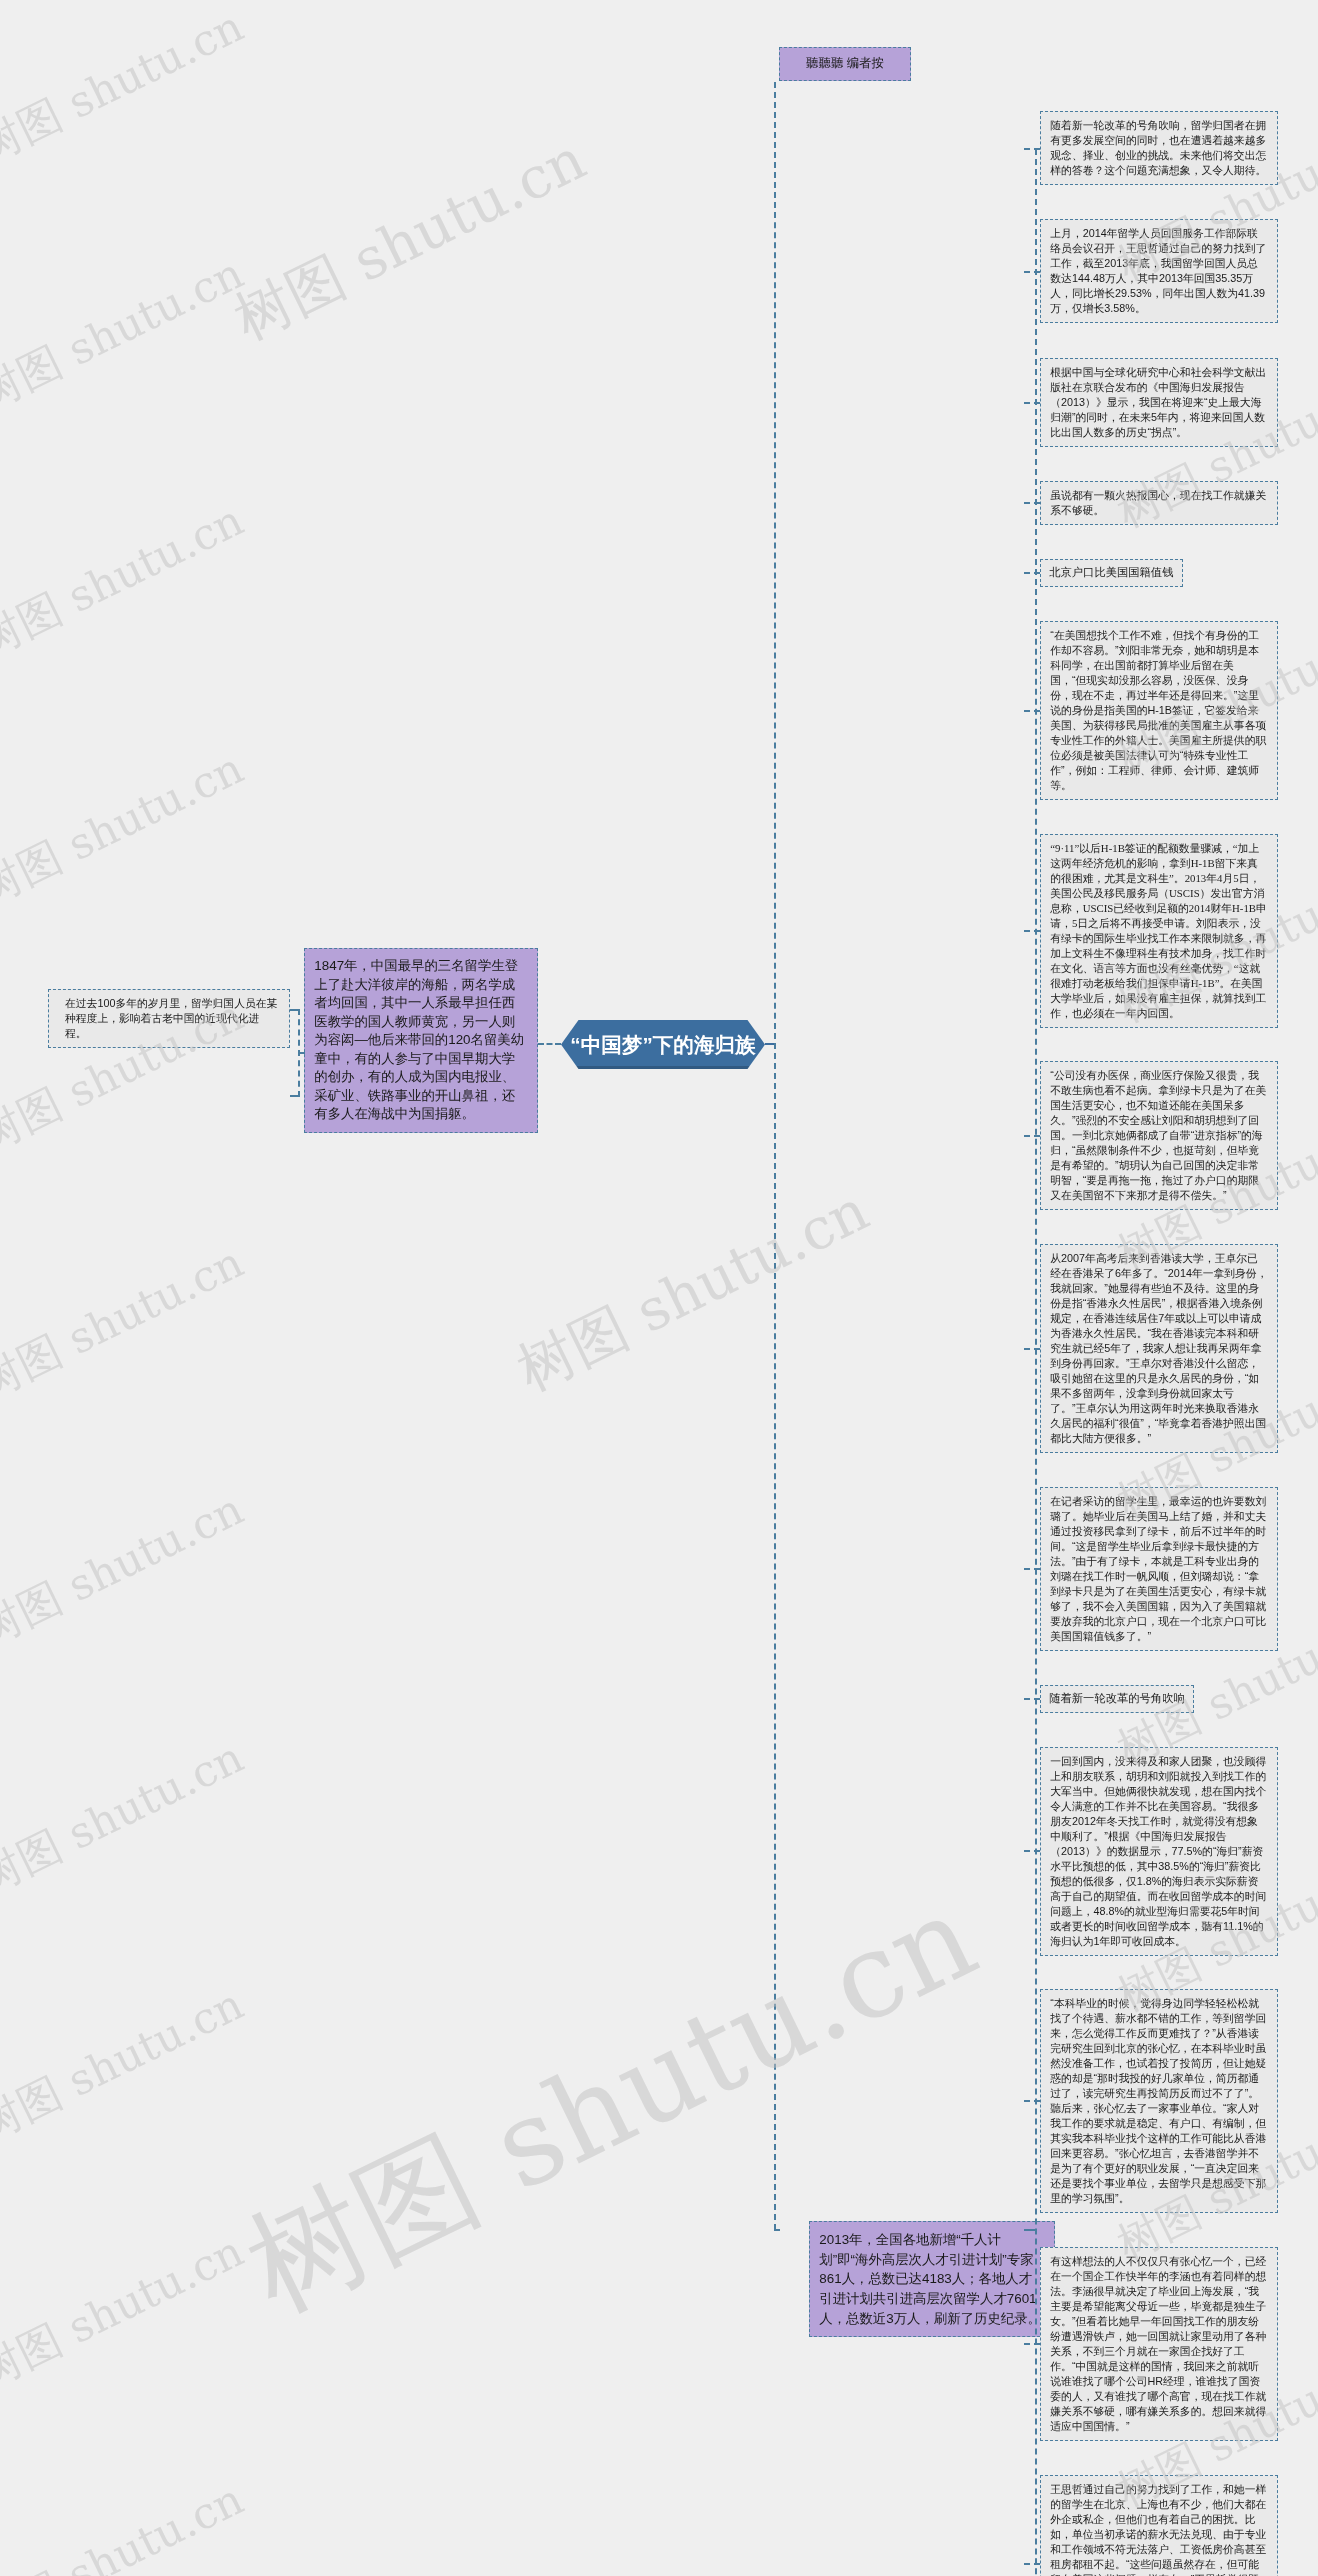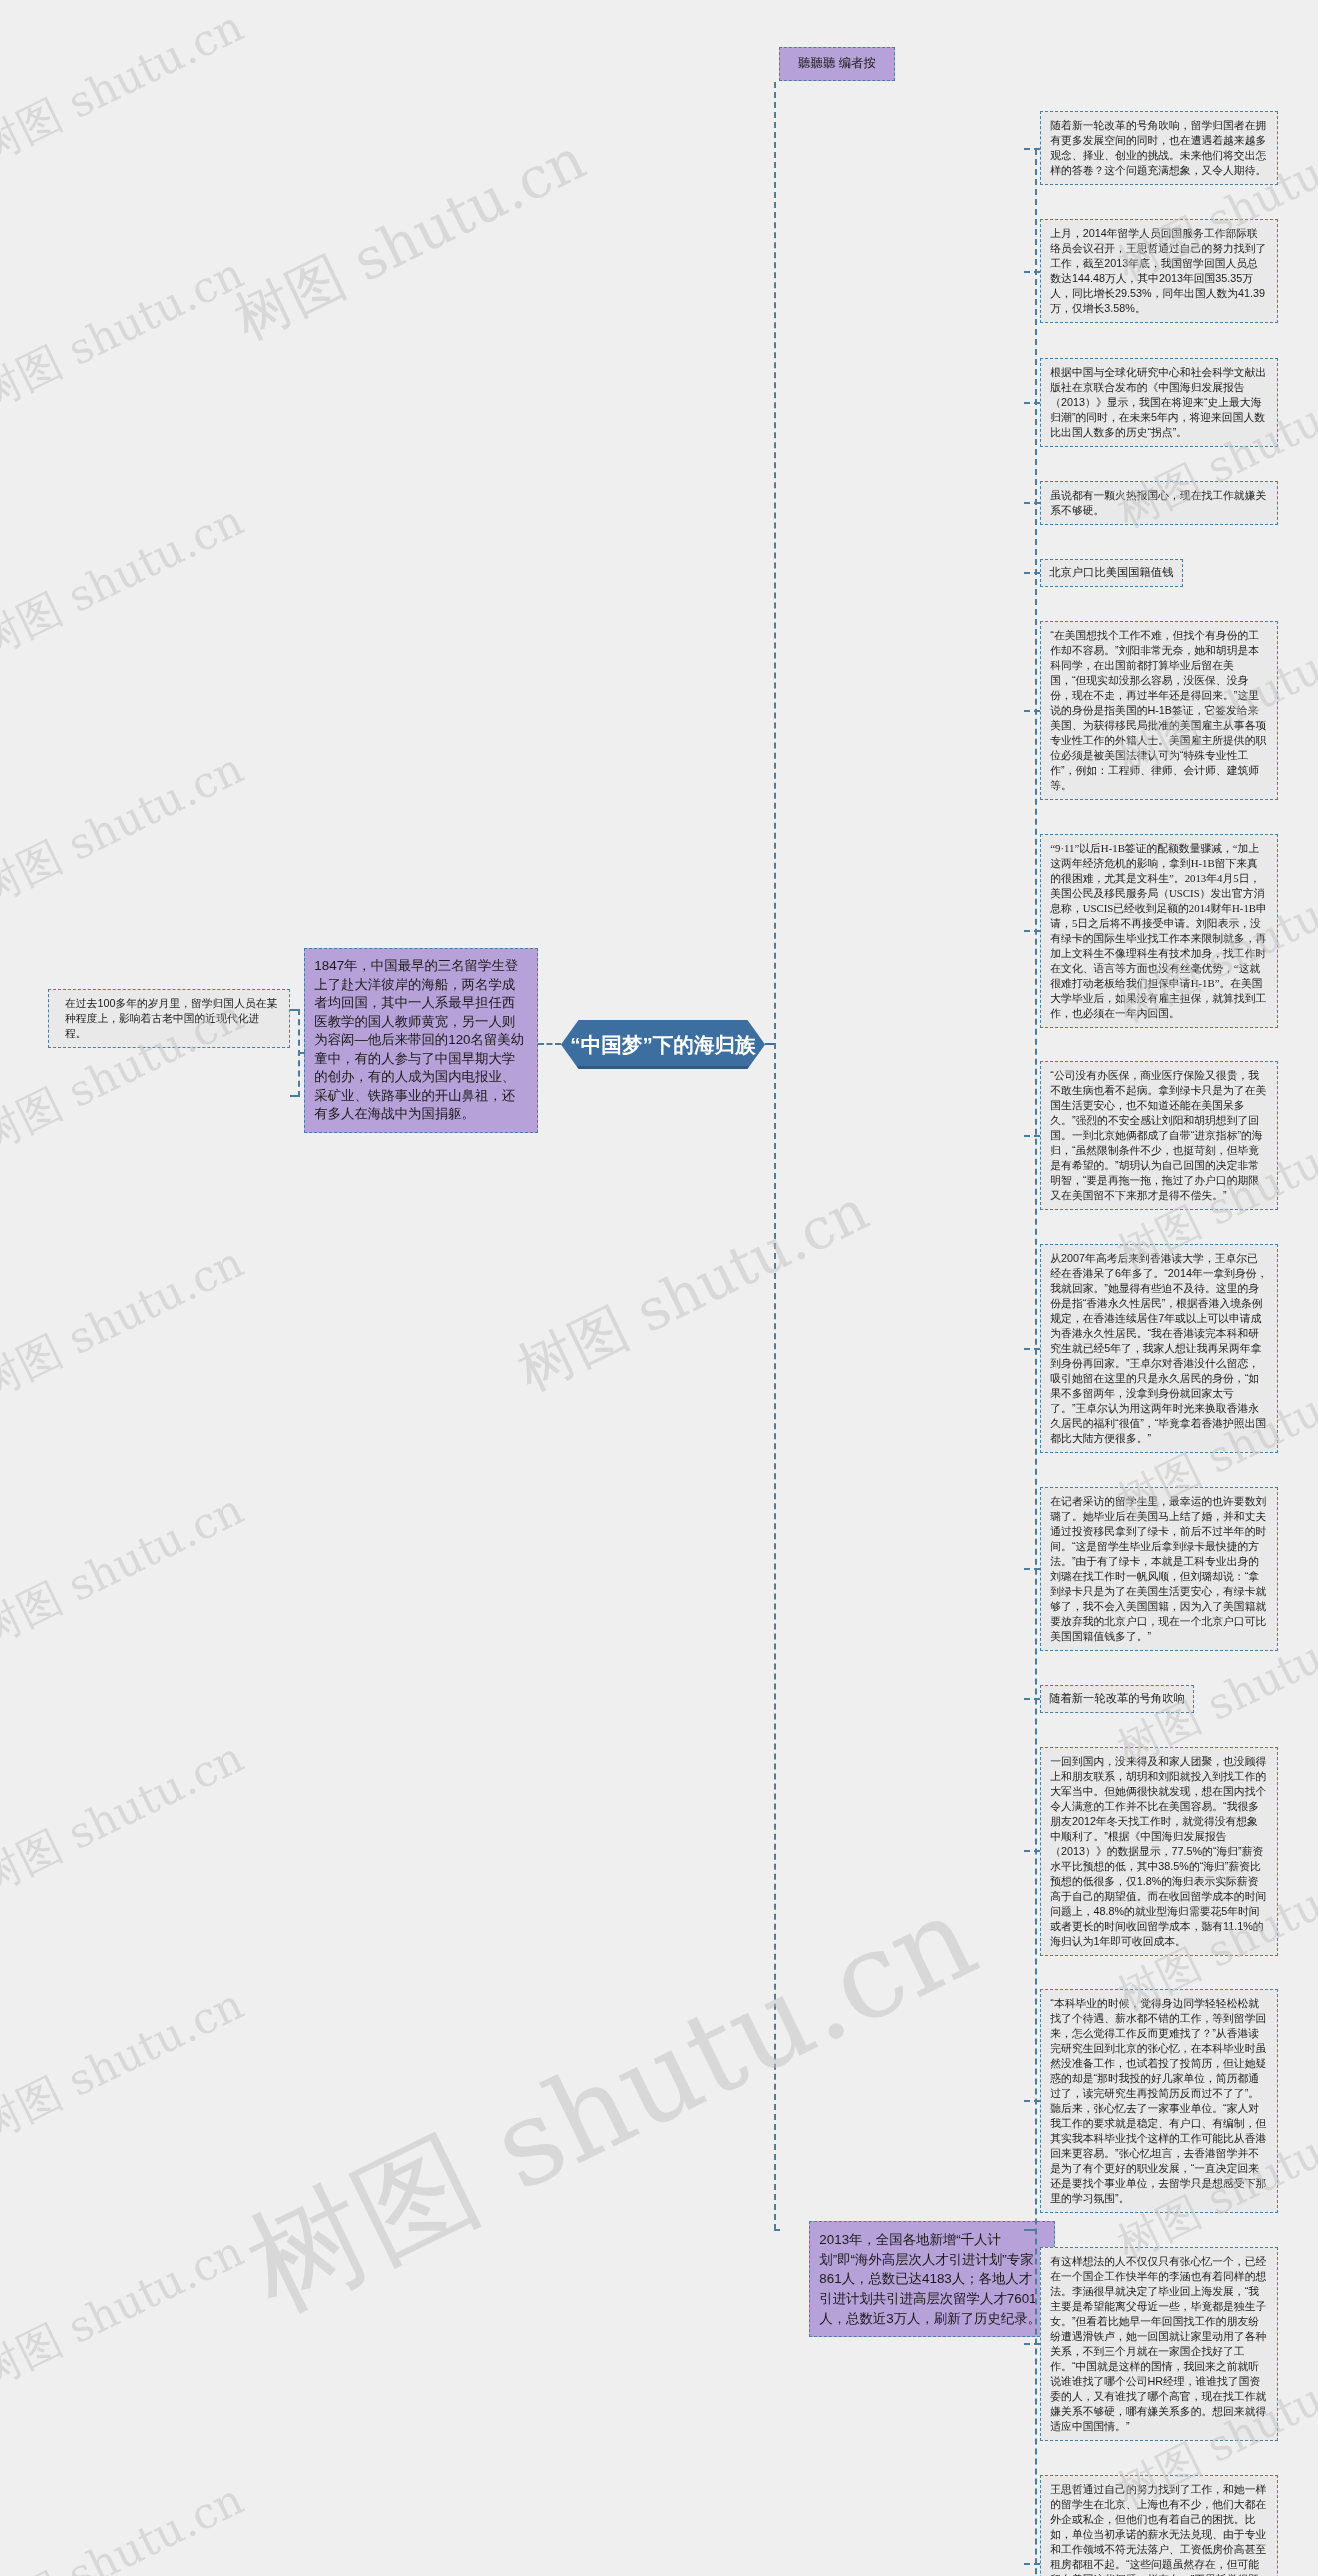--- a/index.html
+++ b/index.html
@@ -17,21 +17,21 @@
   .dashh{position:absolute;border-top:2.1px dashed var(--line);height:0;}
   .solidh{position:absolute;border-top:2.1px solid var(--node);height:0;}
 
   .gbox{position:absolute;background:var(--boxgray);border:1.5px dashed var(--line);
         color:var(--ink);font-size:10.8px;line-height:15px;padding:6.2px 9.3px;box-sizing:border-box;}
   .pbox{position:absolute;background:var(--purple);border:1.5px dashed var(--line);
         color:var(--ink);font-size:13.4px;line-height:18.5px;padding:8.2px 9.3px;box-sizing:border-box;}
   .hdrbox{background:var(--boxgray);border:1.5px dashed var(--line);color:var(--ink);
         font-size:11.3px;line-height:15.5px;padding:5.2px 8.2px;box-sizing:border-box;display:inline-block;}
 
-  #editor-note{left:779px;top:47px;width:116px;font-size:12.4px;line-height:15.5px;text-align:center;padding:8.2px 5.2px;}
+  #editor-note{left:779px;top:47px;width:132px;font-size:12.4px;line-height:15.5px;text-align:center;padding:8.2px 5.2px;}
   #history-box{left:304px;top:948px;width:234px;}
   #stats-box{width:246px;font-size:13.4px;line-height:19.6px;}
   #note1{left:48px;top:989px;width:242px;padding-left:16px;}
   #note2{left:48px;top:1061px;width:242px;}
 
   #center-node{position:absolute;left:561px;top:1020px;width:204px;height:49px;background:var(--node);
     color:#fff;display:flex;align-items:center;justify-content:center;font-size:20.6px;font-weight:bold;
     clip-path:polygon(17.5px 0,calc(100% - 17.5px) 0,100% 50%,calc(100% - 17.5px) 100%,17.5px 100%,0 50%);
     box-shadow:inset 0 -3.1px 0 rgba(0,0,0,.18);}
 

